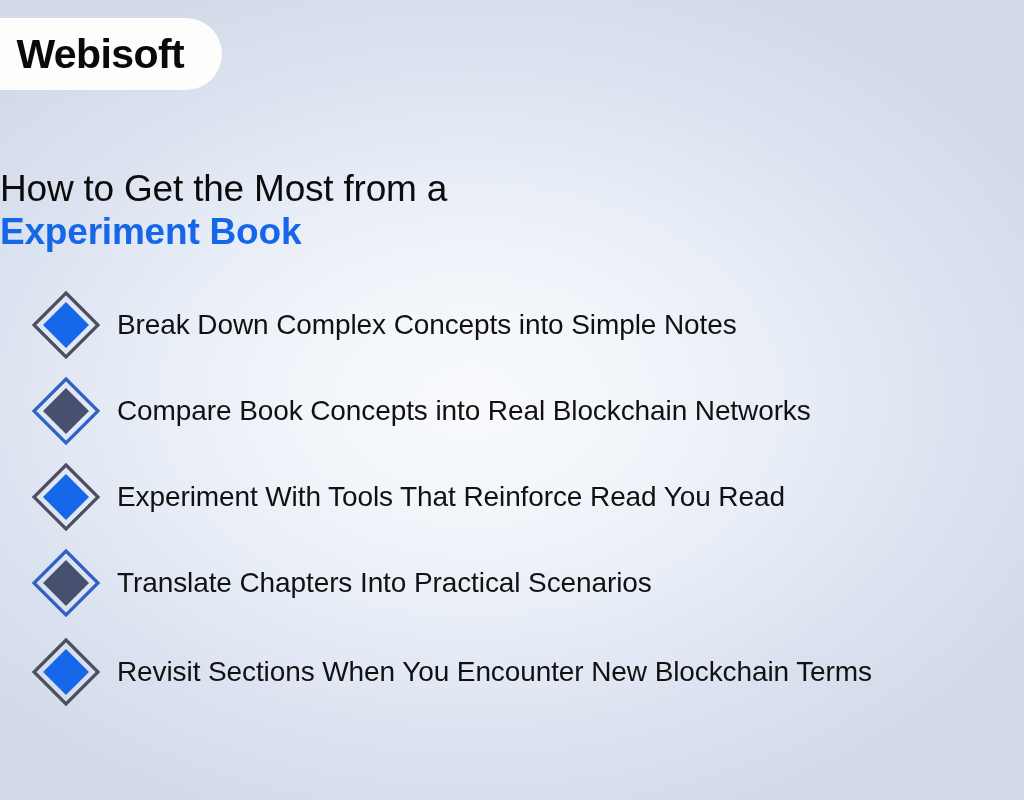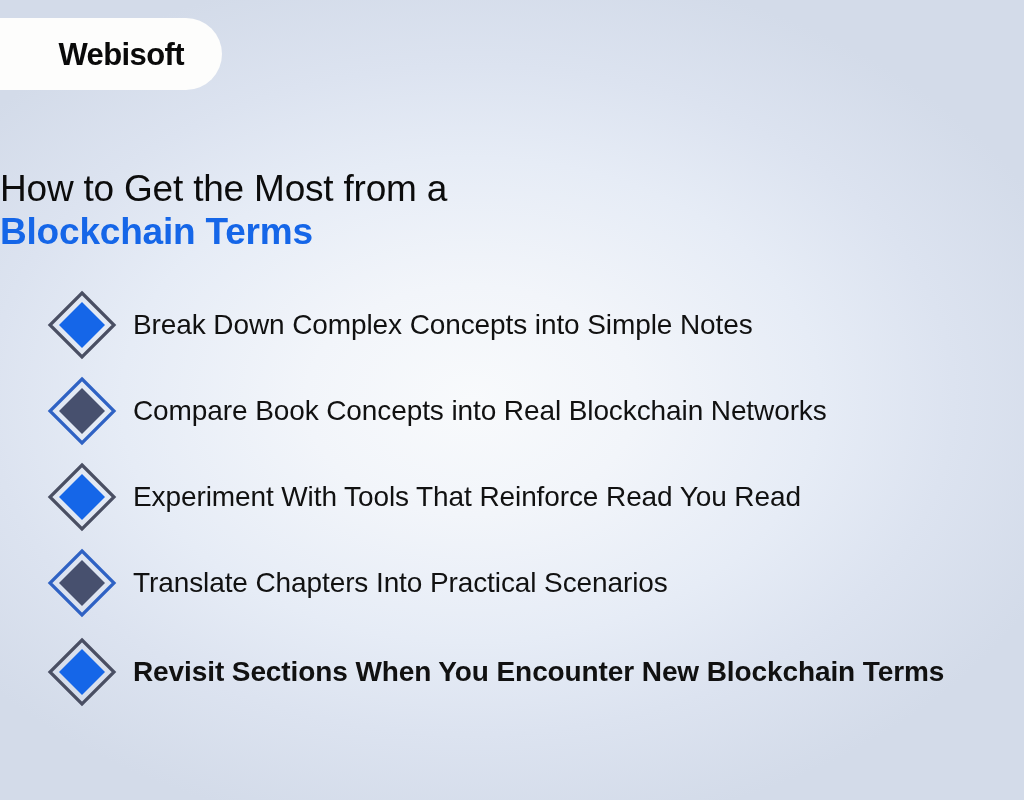--- a/index.html
+++ b/index.html
@@ -40,21 +40,21 @@
     height: 72px;
     background: #fdfdfc;
     border-radius: 0 40px 40px 0;
     display: flex;
     align-items: center;
     justify-content: flex-end;
     padding-right: 38px;
     box-sizing: border-box;
   }
   #logo-text {
-    font-size: 31px;
+    font-size: 41px;
     font-weight: bold;
     color: #0a0a0a;
     letter-spacing: -0.6px;
     line-height: 1;
   }
 
   
   #title-block {
     position: absolute;
     left: 0;
@@ -84,21 +84,21 @@
     position: absolute;
     left: 0;
     top: 282px;
     width: 1024px;
   }
   .row {
     position: relative;
     height: 86px;
     display: flex;
     align-items: center;
-    padding-left: 46px;
+    padding-left: 30px;
     box-sizing: border-box;
   }
   .row-5 { height: 92px; }
 
   .diamond-icon {
     position: relative;
     width: 72px;
     height: 72px;
     flex: 0 0 72px;
   }
@@ -109,34 +109,34 @@
   }
 
   .row-label {
     font-size: 28px;
     color: #111111;
     line-height: 1.2;
     margin-left: 15px;
     white-space: nowrap;
     letter-spacing: -0.1px;
   }
-  .row-5 .row-label { font-size: 28px; font-weight: bold; }
+  .row-5 .row-label { font-size: 28px; }
 </style>
 </head>
 <body>
 
 <div id="slide">
 
   <div id="logo-pill">
     <span id="logo-text">Webisoft</span>
   </div>
 
   <div id="title-block">
     <span class="title-line1">How to Get the Most from a</span>
-    <span class="title-line2">Blockchain Terms</span>
+    <span class="title-line2">Experiment Book</span>
   </div>
 
   <div id="list">
 
     <div class="row row-1">
       <span class="diamond-icon">
         <svg viewBox="0 0 72 72" xmlns="http://www.w3.org/2000/svg">
           <polygon points="36,4 68,36 36,68 4,36" fill="none" stroke="#4a4f63" stroke-width="3.2"></polygon>
           <polygon points="36,13 59,36 36,59 13,36" fill="#1566e8"></polygon>
         </svg>

